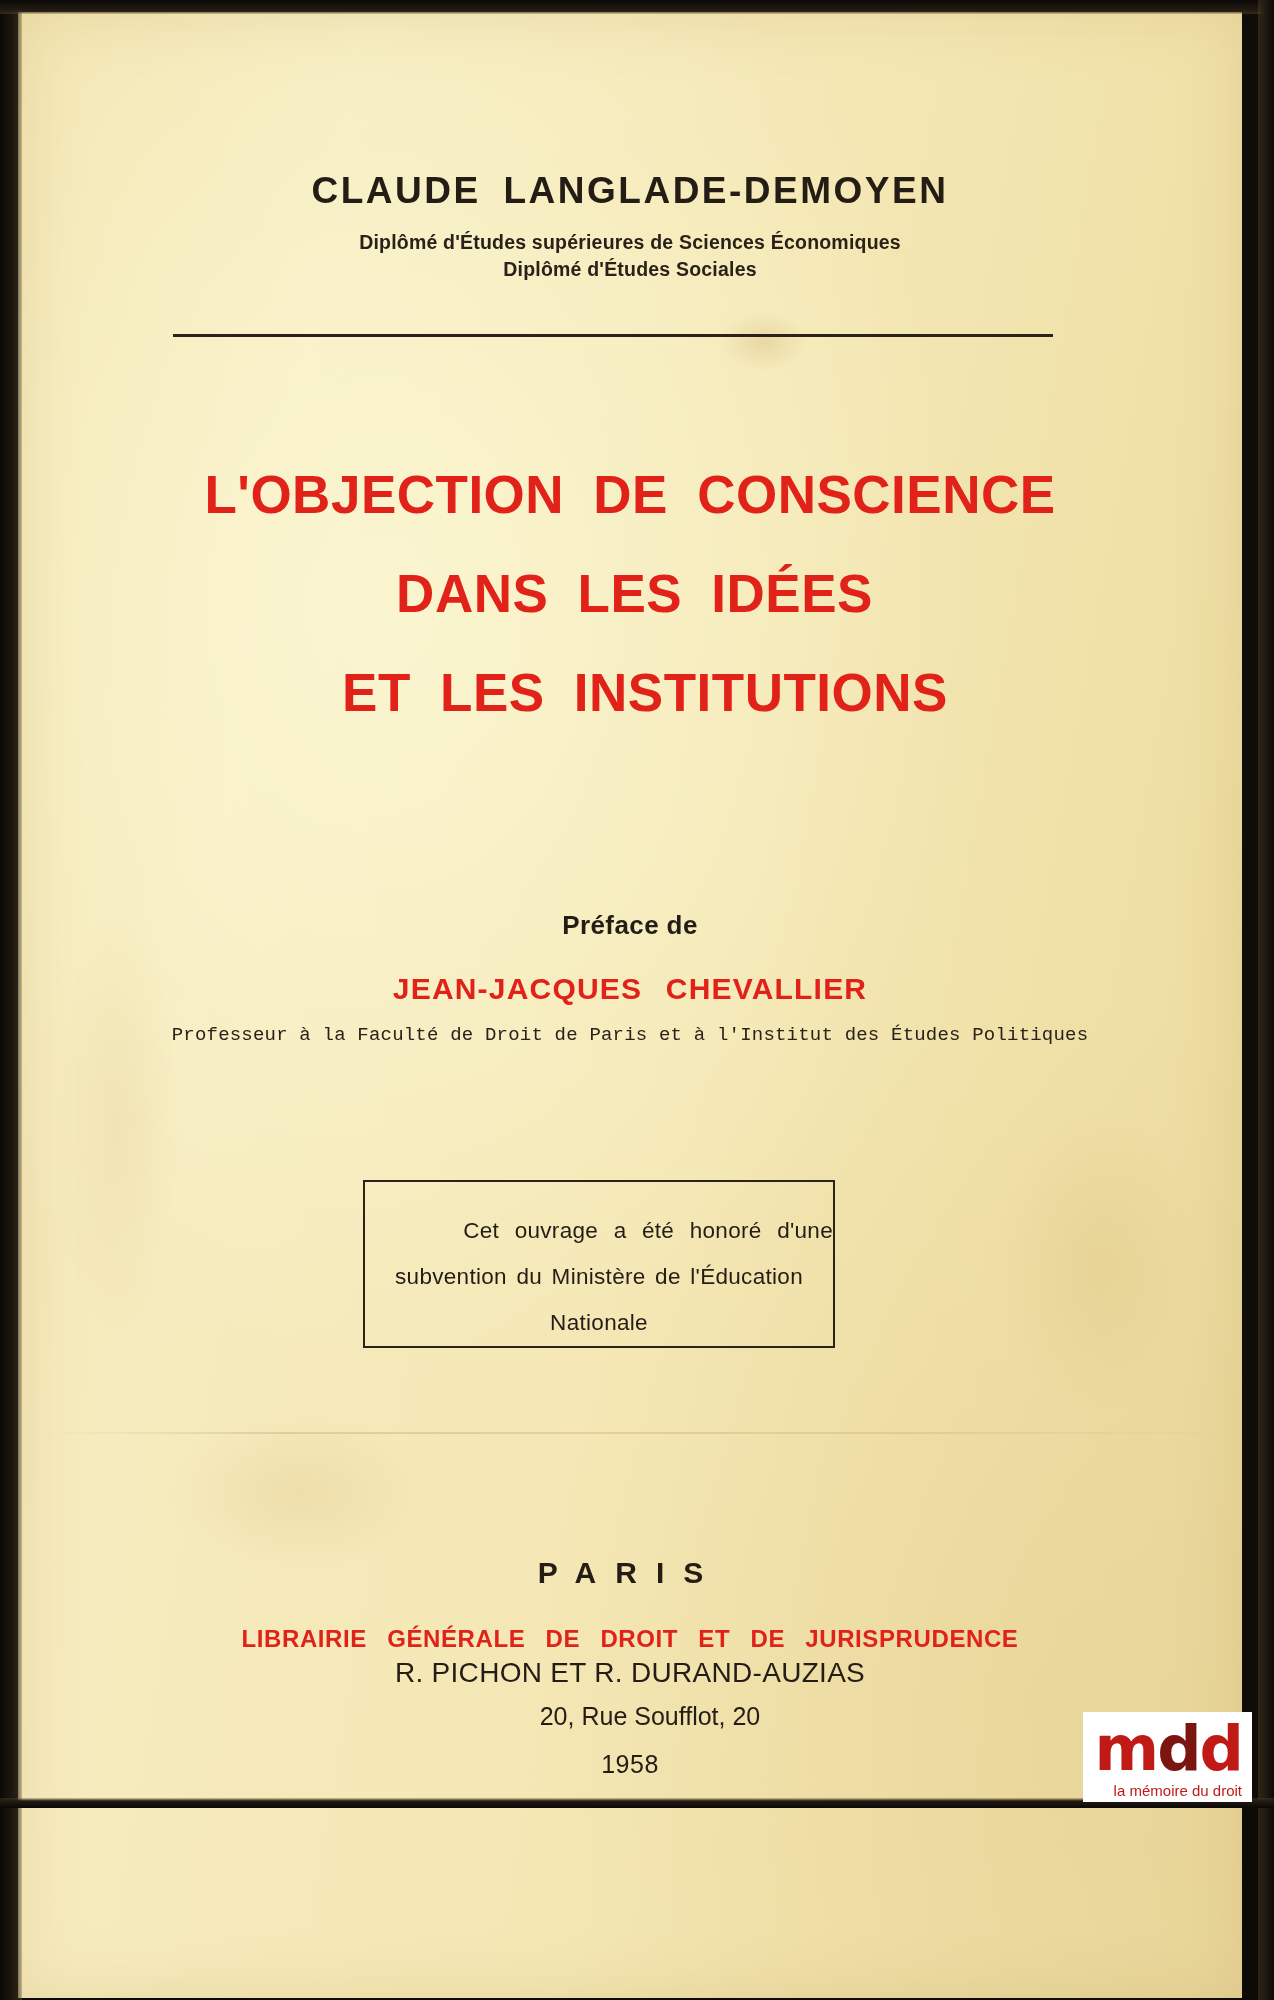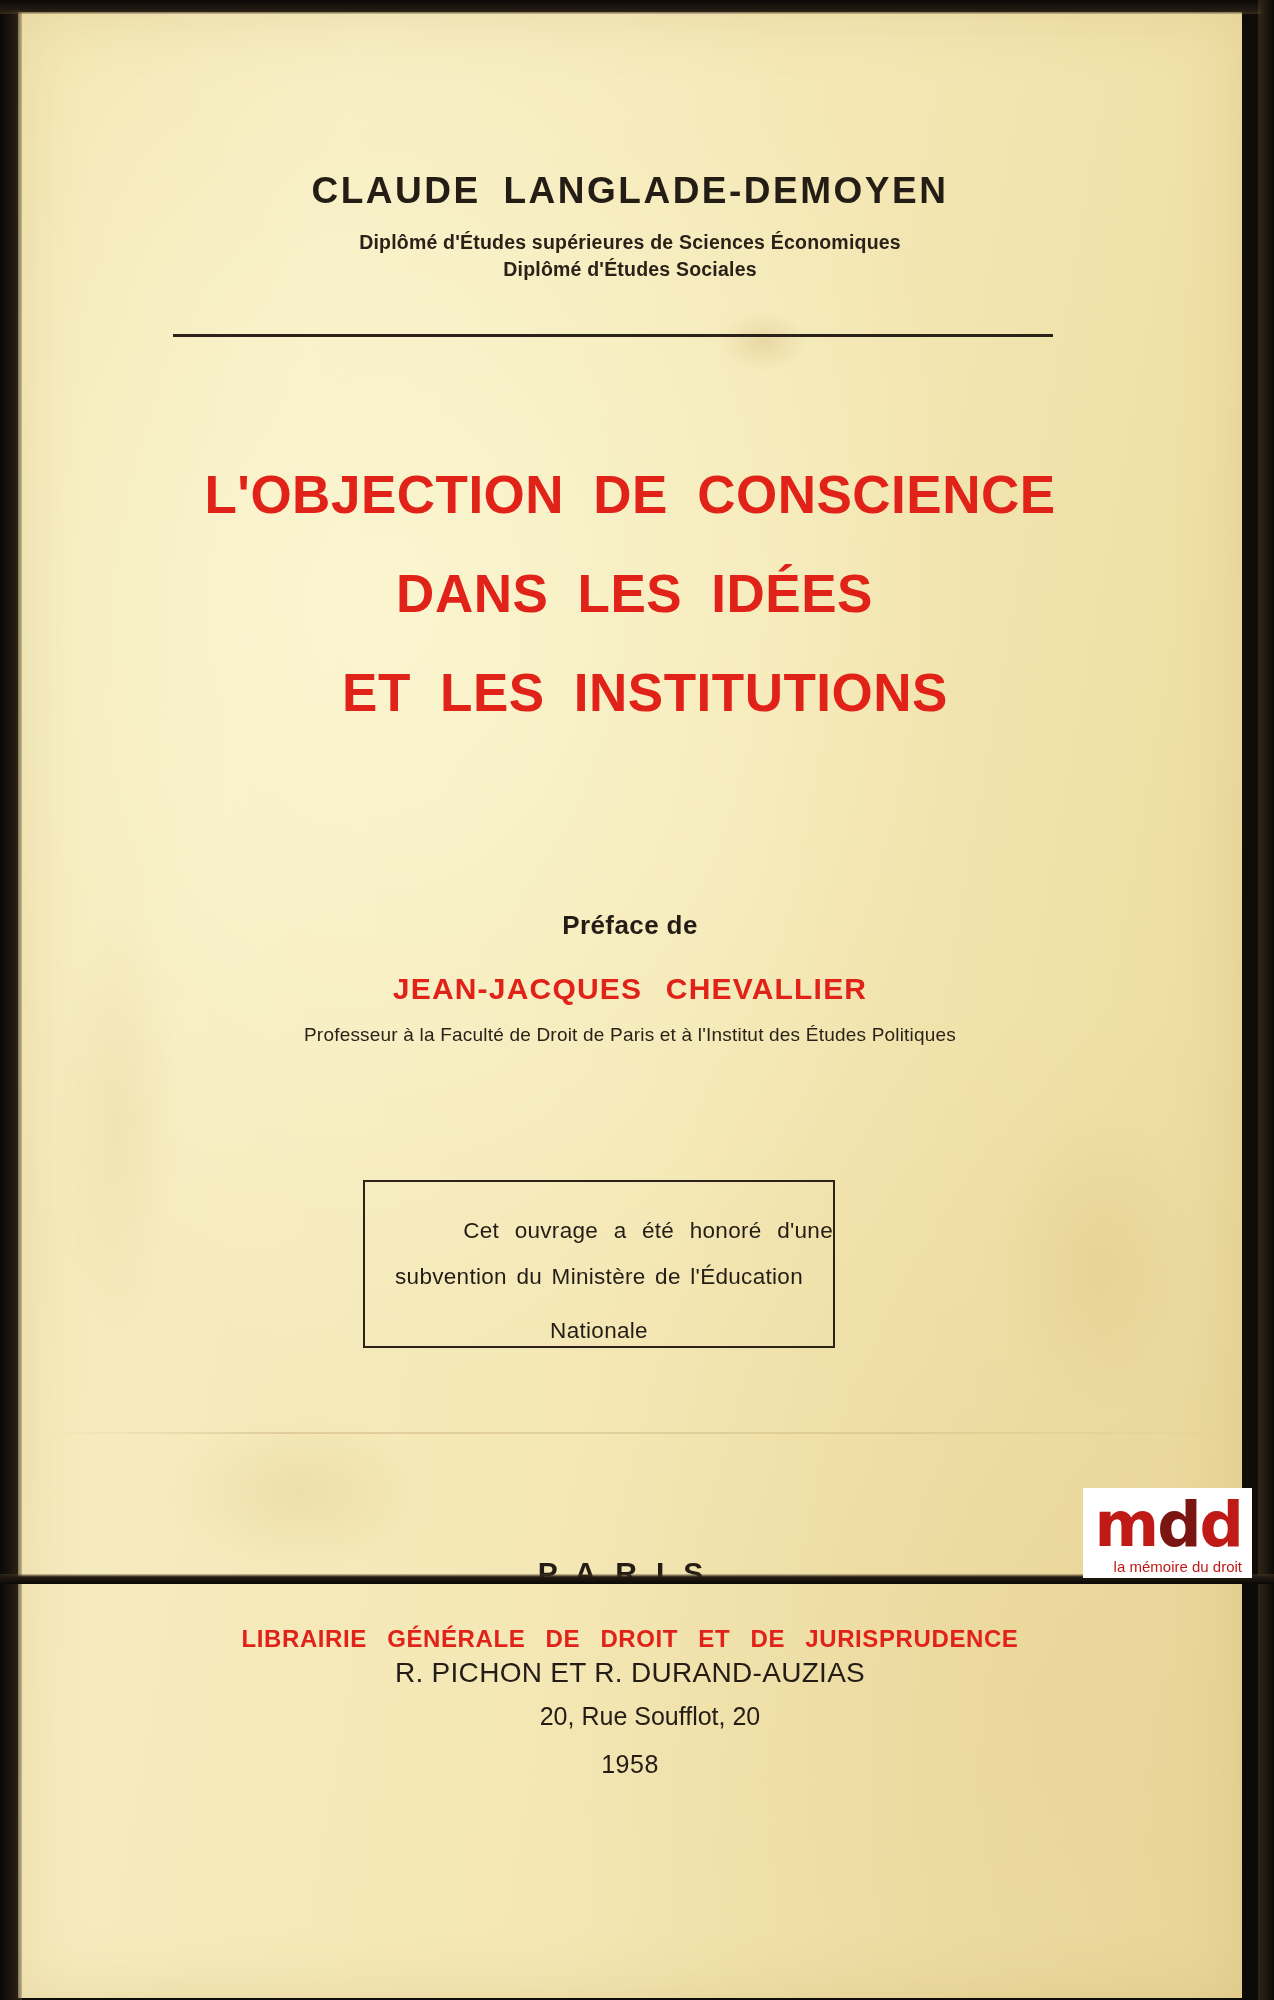--- a/index.html
+++ b/index.html
@@ -11,21 +11,21 @@
     width: 1274px;
     height: 2000px;
     overflow: hidden;
     font-family: "Liberation Sans", sans-serif;
   }
 
   
   .scan {
     position: absolute;
     left: 0; top: 0;
-    width: 1274px; height: 1584px;
+    width: 1274px; height: 1808px;
     background: #100d09;
     border-radius: 12px;
   }
 
   
   .page {
     position: absolute;
     left: 18px;
     top: 12px;
     width: 1224px;
@@ -134,37 +134,38 @@
     color: #e12219;
     letter-spacing: 1.2px;
     word-spacing: 14px;
   }
   .preface-role {
     position: absolute;
     left: 0; right: 0; top: 1012px;
     font-size: 19px;
     color: #2a2218;
     letter-spacing: 0.2px;
+    font-family: Liberation Mono, monospace;
   }
 
   .grant-box {
     position: absolute;
     left: 345px; top: 1168px;
     width: 472px; height: 168px;
     border: 2px solid #2b2319;
     box-sizing: border-box;
   }
   .grant-box .gl {
     font-size: 22.5px;
     color: #241d15;
     letter-spacing: 0.3px;
   }
   .grant-box .gl1 { margin-top: 36px; word-spacing: 9px; text-align: right; }
   .grant-box .gl2 { margin-top: 20px; word-spacing: 3px; }
-  .grant-box .gl3 { margin-top: 28px; }
+  .grant-box .gl3 { margin-top: 20px; }
 
   .city {
     position: absolute;
     left: 0; right: 0; top: 1544px;
     font-size: 30px;
     font-weight: bold;
     color: #241d15;
     letter-spacing: 19px;
   }
   .publisher-line {

